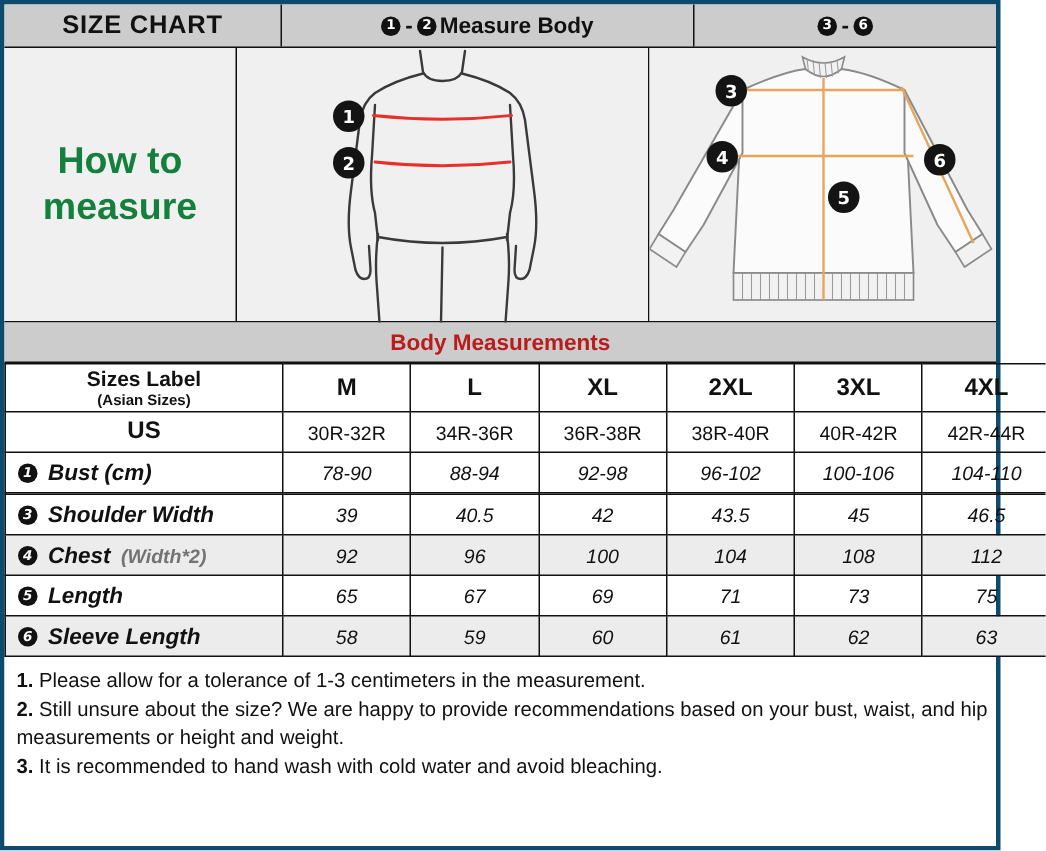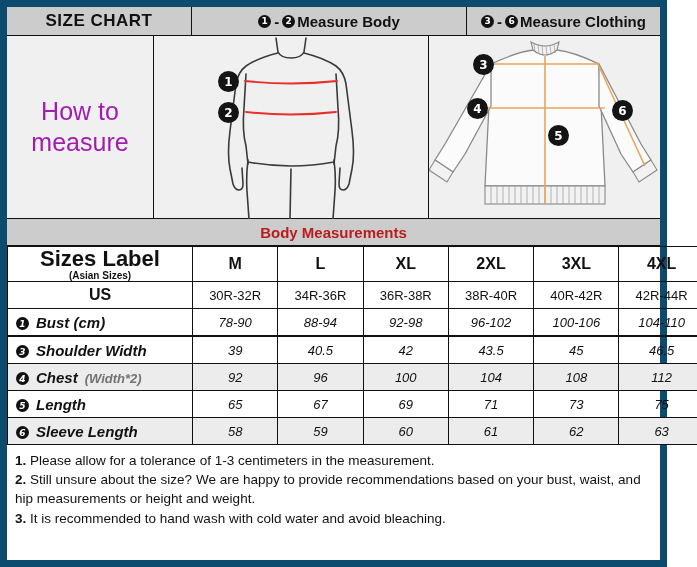--- a/index.html
+++ b/index.html
@@ -4,21 +4,21 @@
 <style>
   * { box-sizing: border-box; margin: 0; padding: 0; }
   body {
     width: 697px; height: 567px;
     background: #ffffff;
     font-family: "Liberation Sans", sans-serif;
     overflow: hidden;
   }
   .chart {
     width: 667px; height: 567px;
-    border: 7px solid #0c4a6e;
+    border: 3px solid #0c4a6e;
     display: flex; flex-direction: column;
     background: #fff;
   }
   
   .top-head { display: flex; height: 29px; background: #cccccc; border-bottom: 1px solid #111; }
   .top-head .cell {
     display: flex; align-items: center; justify-content: center;
     font-weight: bold; color: #111; white-space: nowrap;
   }
   .th-size   { width: 185px; font-size: 17px; letter-spacing: .5px; border-right: 1px solid #111; }
@@ -32,21 +32,21 @@
   }
   .dash { margin: 0 3px; font-weight: bold; }
   .hdr-label { margin-left: 2px; }
 
   
   .illus-row { display: flex; height: 183px; background: #f0f0f0; border-bottom: 1px solid #111; }
   .illus-cell { position: relative; background: #f0f0f0; }
   .i-how   { width: 185px; border-right: 1px solid #111; display: flex; align-items: center; justify-content: center; }
   .i-body  { width: 275px; border-right: 1px solid #111; }
   .i-cloth { flex: 1; }
-  .how-txt { font-size: 25px; font-weight: normal; color: #a21caf; text-align: center; line-height: 1.25; }
+  .how-txt { font-size: 25px; font-weight: bold; color: #15803d; text-align: center; line-height: 1.25; }
 
   .badge-abs {
     position: absolute; width: 21px; height: 21px; border-radius: 50%;
     background: #141414; color: #fff; font-size: 12px; font-weight: bold;
     display: flex; align-items: center; justify-content: center;
     font-family: "DejaVu Sans", sans-serif; z-index: 6;
   }
 
   
   .band {
@@ -56,21 +56,21 @@
   }
   .band .sub { font-size: 12px; font-weight: bold; margin-left: 4px; }
   table { width: 100%; border-collapse: collapse; table-layout: fixed; }
   td { border: 1px solid #111; text-align: center; color: #111; }
   .c-label { width: 185px; }
   .c-val   { width: 85.3px; }
   .row-h   { height: 32px; }
   .row-n   { height: 27px; }
   .shade   { background: #ececec; }
 
-  .lbl-sizes { font-size: 22px; font-weight: bold; line-height: 1.05; }
+  .lbl-sizes { font-size: 14px; font-weight: bold; line-height: 1.05; }
   .lbl-asian { font-size: 10px; font-weight: bold; display: block; }
   .lbl-us    { font-size: 16px; font-weight: bold; margin-left: 11px; }
   .size-hd   { font-size: 16px; font-weight: bold; }
   .us-val    { font-size: 13px; }
   .it-val    { font-size: 13px; font-style: italic; }
 
   .meas-label {
     text-align: left; padding-left: 8px;
     font-size: 15px; font-weight: bold; font-style: italic;
     white-space: nowrap;
@@ -93,21 +93,20 @@
     <div class="cell th-body">
       <span class="num-badge">1</span>
       <span class="dash">-</span>
       <span class="num-badge">2</span>
       <span class="hdr-label">Measure Body</span>
     </div>
     <div class="cell th-cloth">
       <span class="num-badge">3</span>
       <span class="dash">-</span>
       <span class="num-badge">6</span>
-      <span class="hdr-label">Measure Clothing</span>
     </div>
   </div>
 
   <div class="illus-row">
 
     <div class="illus-cell i-how">
       <div class="how-txt">How to<br>measure</div>
     </div>
 
     <div class="illus-cell i-body">

